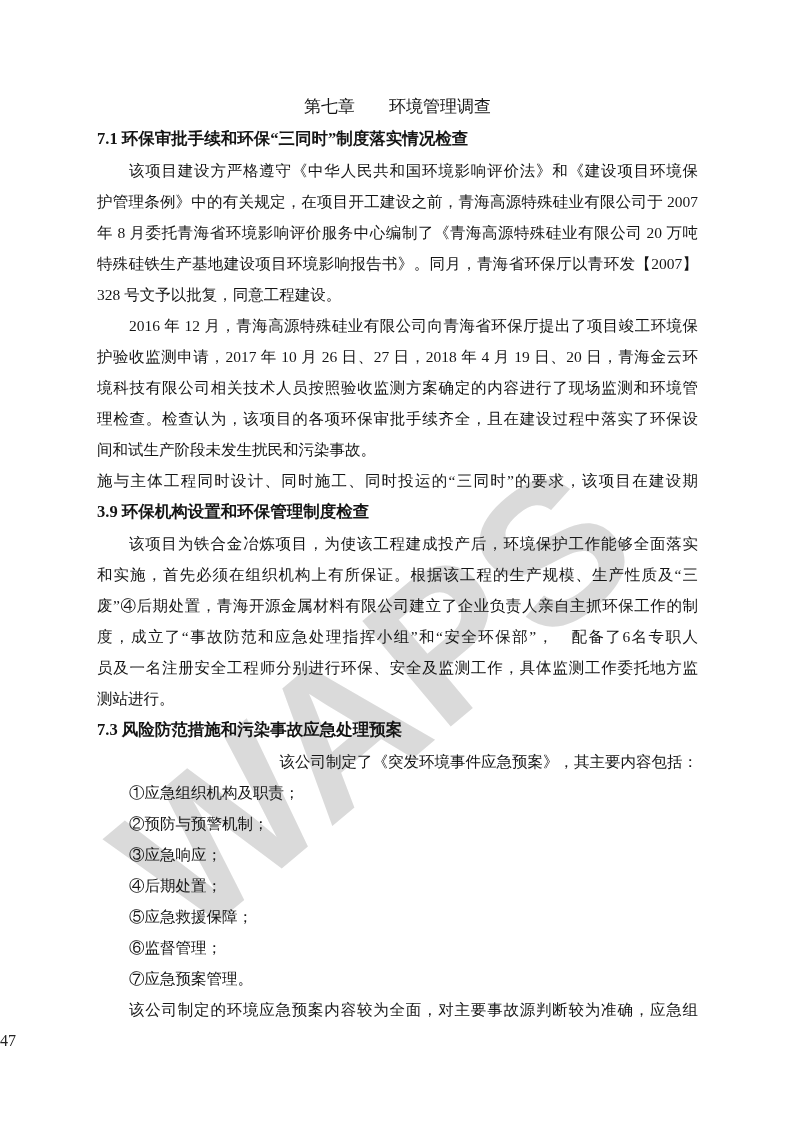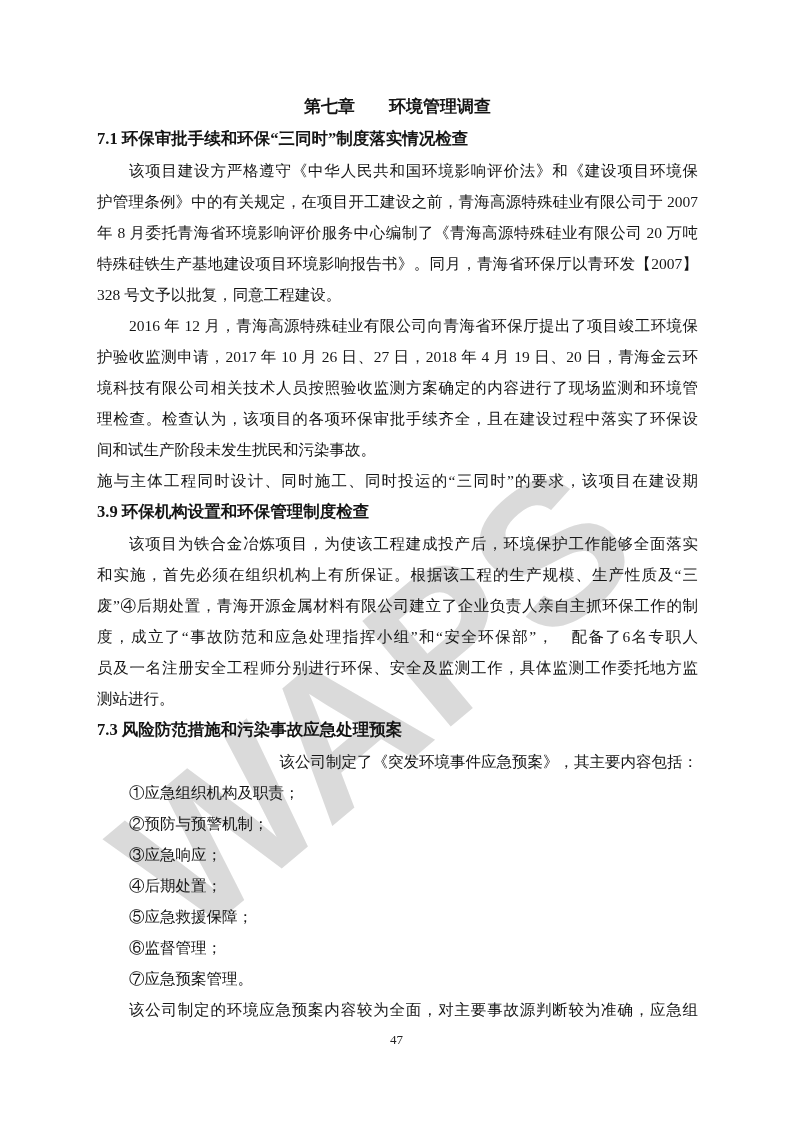--- a/index.html
+++ b/index.html
@@ -52,41 +52,41 @@
   .line.justify {
     text-align: justify;
     text-align-last: justify;
   }
   .line.indent {
     padding-left: 32px;
     text-align: right;
   }
   .chapter-title {
     text-align: center;
-    font-weight: bold;
+    font-weight: normal;
     font-size: 17px;
     height: 33px;
     line-height: 33px;
   }
   .heading {
     font-weight: bold;
     font-size: 16.5px;
     height: 32px;
     line-height: 32px;
   }
   .list-item {
     padding-left: 32px;
   }
   .page-number {
     position: absolute;
     left: 0;
     top: 1032px;
     width: 793px;
-    text-align: center;
-    font-size: 13px;
+    text-align: left;
+    font-size: 16px;
     color: #222222;
     z-index: 1;
   }
 </style>
 </head>
 <body>
 
 <div class="page">
   <div class="watermark">WAPS</div>
   <div class="content">

